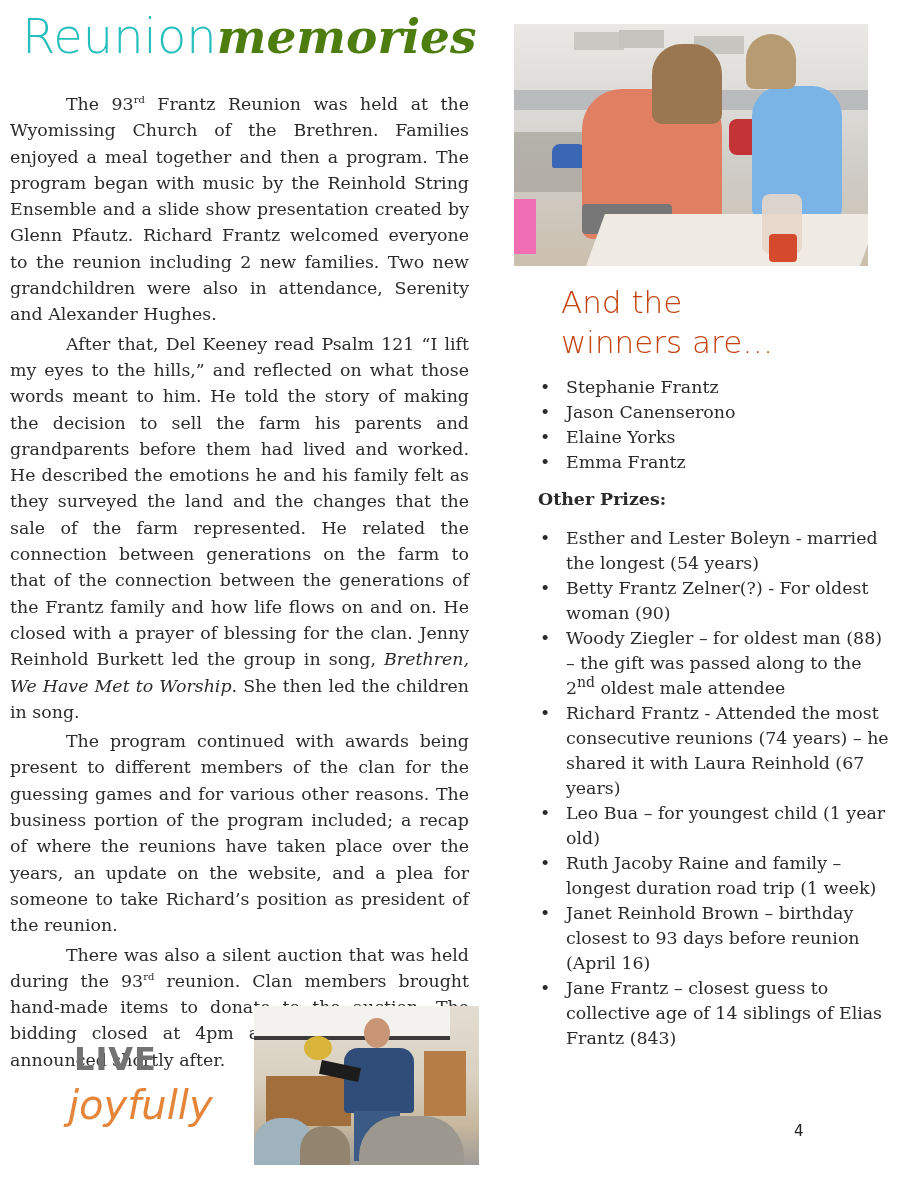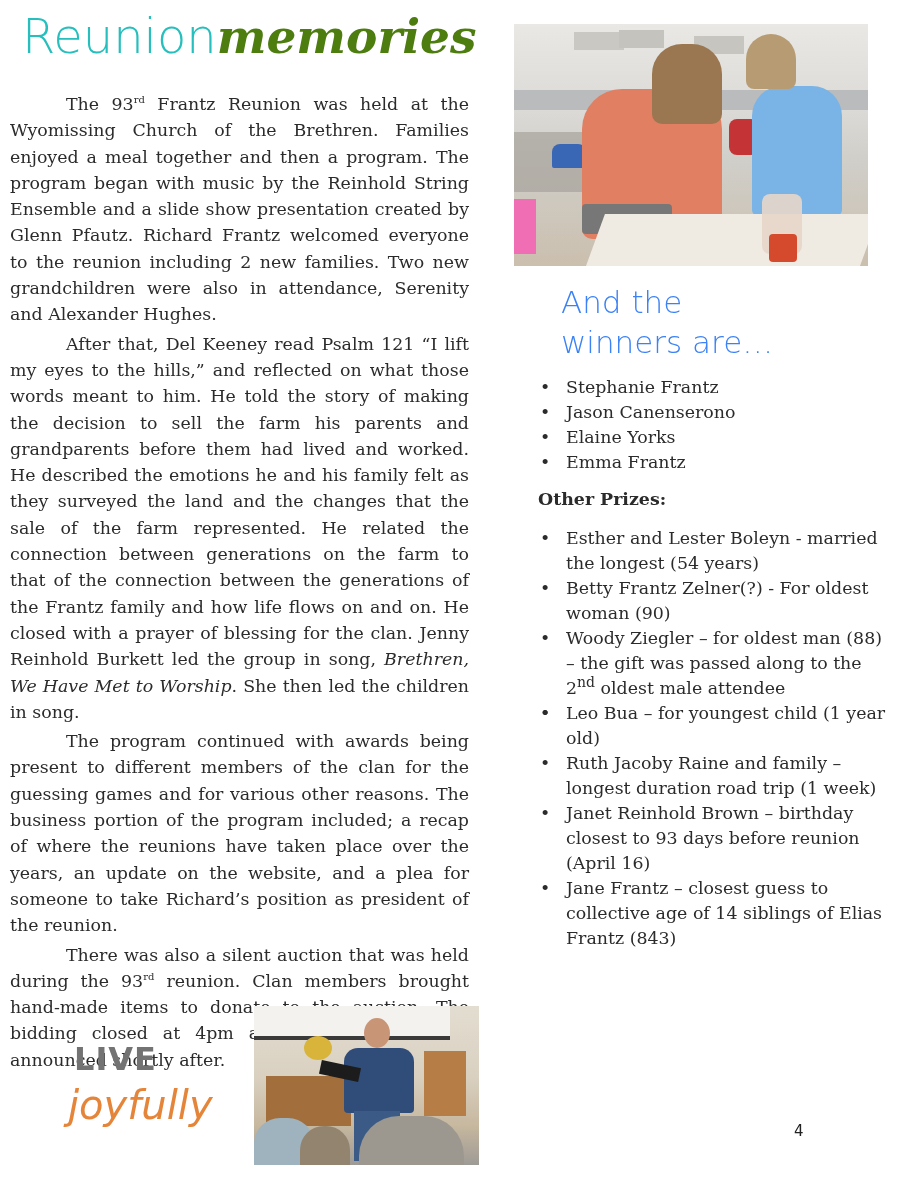--- a/index.html
+++ b/index.html
@@ -14,21 +14,21 @@
   .article p { margin:3px; }
   .article p.indent { text-indent:56px; }
   .article sup { font-size:10px; line-height:0; vertical-align:super; }
   .article i { font-style:italic; }
 
   .photo { overflow:hidden; }
   .photo1 { left:514px; top:24px; width:354px; height:242px; background:linear-gradient(180deg,#e9e8e4 0%,#dcdad6 35%,#d0cfca 55%,#cbbfae 100%); }
   .photo2 { left:254px; top:1006px; width:225px; height:159px; background:linear-gradient(180deg,#e3ddd1 0%,#d9d0c0 45%,#c7b89f 75%,#9e9a96 100%); }
   .shape { position:absolute; }
 
-  .winners-head { left:561px; top:282px; font-family:"DejaVu Sans", sans-serif; font-weight:200; font-size:31px; line-height:40px; color:#3b82f6; }
+  .winners-head { left:561px; top:282px; font-family:"DejaVu Sans", sans-serif; font-weight:200; font-size:31px; line-height:40px; color:#c2410c; }
   .winners-head div { white-space:nowrap; }
 
   .right-col { left:538px; top:366px; width:352px; font-size:17.4px; line-height:25px; }
   .section-h { font-weight:bold; margin:0; }
   .sec-gap { height:12px; }
   ul.bul { list-style:none; margin:0; padding:0; }
   ul.bul li { position:relative; padding-left:28px; margin:0; }
   ul.bul li .dot { position:absolute; left:2px; top:0; }
   ul.bul li sup { font-size:14px; line-height:0; vertical-align:super;text-align:right; }
 
@@ -83,21 +83,21 @@
     <li><span class="dot">•</span><span>Elaine Yorks</span></li>
     <li><span class="dot">•</span><span>Emma Frantz</span></li>
   </ul>
   <div class="sec-gap"></div>
   <p class="section-h">Other Prizes:</p>
   <div style="height:14px"></div>
   <ul class="bul">
     <li><span class="dot">•</span><span>Esther and Lester Boleyn - married the longest (54 years)</span></li>
     <li><span class="dot">•</span><span>Betty Frantz Zelner(?) - For oldest woman (90)</span></li>
     <li><span class="dot">•</span><span>Woody Ziegler – for oldest man (88) – the gift was passed along to the 2</span><sup>nd</sup><span> oldest male attendee</span></li>
-    <li><span class="dot">•</span></li>
+    <li><span class="dot">•</span><span>Richard Frantz - Attended the most consecutive reunions (74 years) – he shared it with Laura Reinhold (67 years)</span></li>
     <li><span class="dot">•</span><span>Leo Bua – for youngest child (1 year old)</span></li>
     <li><span class="dot">•</span><span>Ruth Jacoby Raine and family – longest duration road trip (1 week)</span></li>
     <li><span class="dot">•</span><span>Janet Reinhold Brown – birthday closest to 93 days before reunion (April 16)</span></li>
     <li><span class="dot">•</span><span>Jane Frantz – closest guess to collective age of 14 siblings of Elias Frantz (843)</span></li>
   </ul>
 </div>
 
 <div class="abs live">LIVE</div>
 <div class="abs joy">joyfully</div>
 

